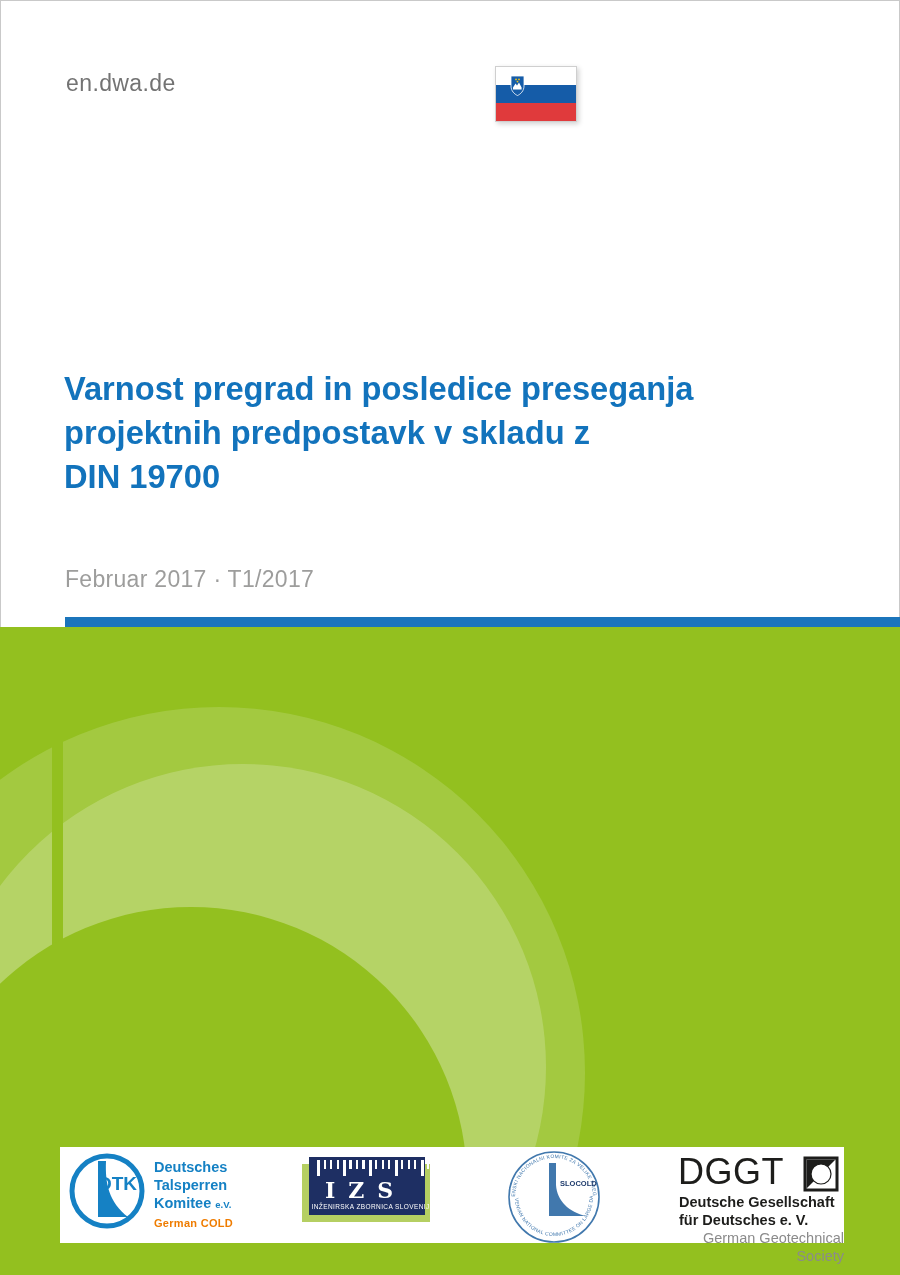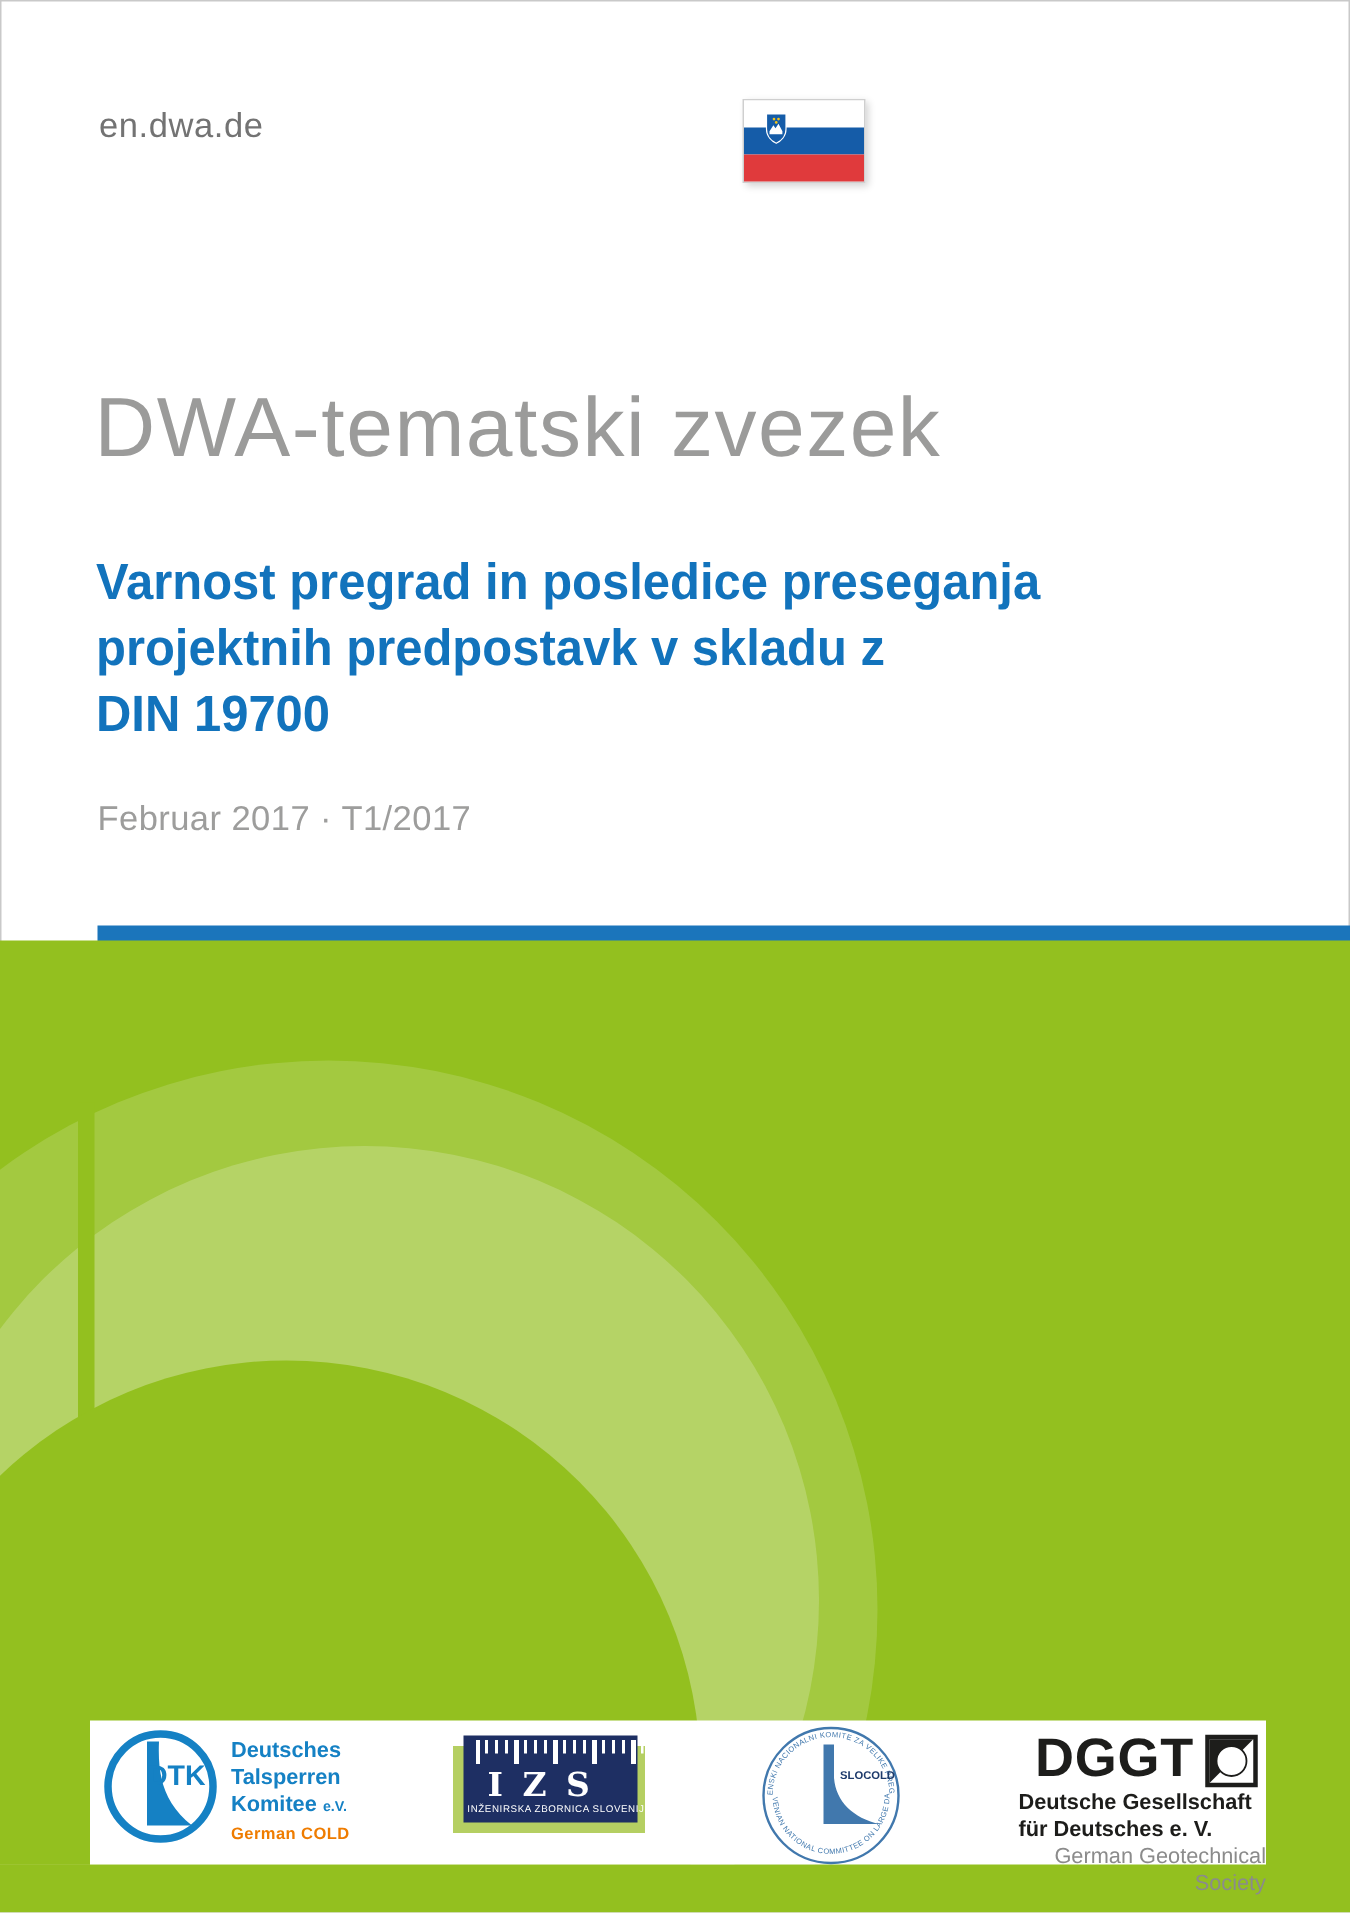--- a/index.html
+++ b/index.html
@@ -25,21 +25,21 @@
     background:conic-gradient(#b7b7b7 0 128deg,#ffffff 128deg 132deg,#8fb8dc 132deg 160deg,
                #1273bc 160deg 232deg,#93c01f 232deg 320deg,#ffffff 320deg 325deg,#b7b7b7 325deg 360deg);}
   .dwa-ring::after{content:"";position:absolute;inset:13px;border-radius:50%;background:#ffffff;}
   .dwa-tagline{position:absolute;left:2px;top:72px;font-size:10.5px;font-weight:700;
                color:#9b9b9b;letter-spacing:.4px;white-space:nowrap;}
   
   .series-title{position:absolute;left:63px;top:252px;font-size:56px;font-weight:300;
                 color:#9b9b9a;letter-spacing:1px;white-space:nowrap;}
   .doc-title{position:absolute;left:64px;top:366px;font-size:34px;font-weight:700;color:#1273bc;
              line-height:44px;transform:scaleX(.96);transform-origin:left top;white-space:nowrap;}
-  .issue-line{position:absolute;left:65px;top:532px;font-size:23px;color:#9d9d9c;letter-spacing:.3px;}
+  .issue-line{position:absolute;left:65px;top:566px;font-size:23px;color:#9d9d9c;letter-spacing:.3px;}
   
   .blue-bar{position:absolute;left:65px;top:617px;width:835px;height:20px;background:#1b75bb;}
   .green-area{position:absolute;left:0;top:627px;width:900px;height:648px;background:#93c01f;}
   .green-area svg{position:absolute;left:0;top:0;}
   
   .logo-strip{position:absolute;left:60px;top:1147px;width:784px;height:96px;background:#ffffff;}
   .dtk{position:absolute;left:8px;top:5px;width:270px;height:86px;}
   .dtk-text{position:absolute;left:86px;top:6px;line-height:18px;font-size:14.5px;font-weight:700;color:#1581c4;}
   .dtk-ev{font-size:9.5px;}
   .dtk-cold{font-size:11px;color:#ef7c00;letter-spacing:.3px;}
@@ -50,21 +50,21 @@
      background-image:
        repeating-linear-gradient(90deg,#ffffff 0 2px,transparent 2px 6.5px),
        repeating-linear-gradient(90deg,#ffffff 0 3px,transparent 3px 26px);
      background-size:100% 9px,100% 16px;background-repeat:no-repeat;background-position:top left;}
   .izs-word{position:absolute;left:16px;top:20px;font-family:"DejaVu Serif",serif;font-weight:700;
             font-size:22px;color:#ffffff;letter-spacing:13px;}
   .izs-sub{position:absolute;left:0;bottom:5px;width:128px;text-align:center;font-size:6.5px;
            color:#ffffff;letter-spacing:.4px;white-space:nowrap;}
   .slocold{position:absolute;left:446px;top:2px;width:96px;height:96px;}
   .dggt{position:absolute;left:618px;top:4px;width:166px;height:90px;}
-  .dggt-word{position:absolute;left:0;top:0;font-size:36px;font-weight:700;color:#1d1d1b;letter-spacing:.5px;margin-left:12px;}
+  .dggt-word{position:absolute;left:0;top:0;font-size:36px;font-weight:400;color:#1d1d1b;letter-spacing:.5px;}
   .dggt-icon{position:absolute;left:125px;top:5px;}
   .dggt-lines{position:absolute;left:1px;top:42px;font-size:14.5px;line-height:18px;color:#1d1d1b;font-weight:700;}
   .dggt-l3{color:#8b8b8b;font-weight:400;text-align:right;}
 </style>
 </head>
 <body>
 
 <div id="page">
 
   <div class="site-url">en.dwa.de</div>
@@ -76,21 +76,20 @@
     <svg width="15" height="20" viewBox="0 0 15 20">
       <path d="M1,0 h13 v10 c0,5 -3.5,8.2 -6.5,9.5 C4.5,18.2 1,15 1,10 Z" fill="#155ca8" stroke="#ffffff" stroke-width="0.8"></path>
       <path d="M3,11.5 l2.6,-4 1.4,2 2,-3 2.6,5 v2 h-8.6 z" fill="#ffffff"></path>
       <circle cx="6" cy="3.4" r="0.9" fill="#f5c518"></circle>
       <circle cx="9" cy="3.4" r="0.9" fill="#f5c518"></circle>
       <circle cx="7.5" cy="5.6" r="0.9" fill="#f5c518"></circle>
     </svg>
   </div>
 
 
-  <div class="series-title">DWA-tematski zvezek</div>
 
   <div class="doc-title">
     <div>Varnost pregrad in posledice preseganja</div>
     <div>projektnih predpostavk v skladu z</div>
     <div>DIN 19700</div>
   </div>
 
   <div class="issue-line">Februar 2017 · T1/2017</div>
 
   <div class="blue-bar"></div>

